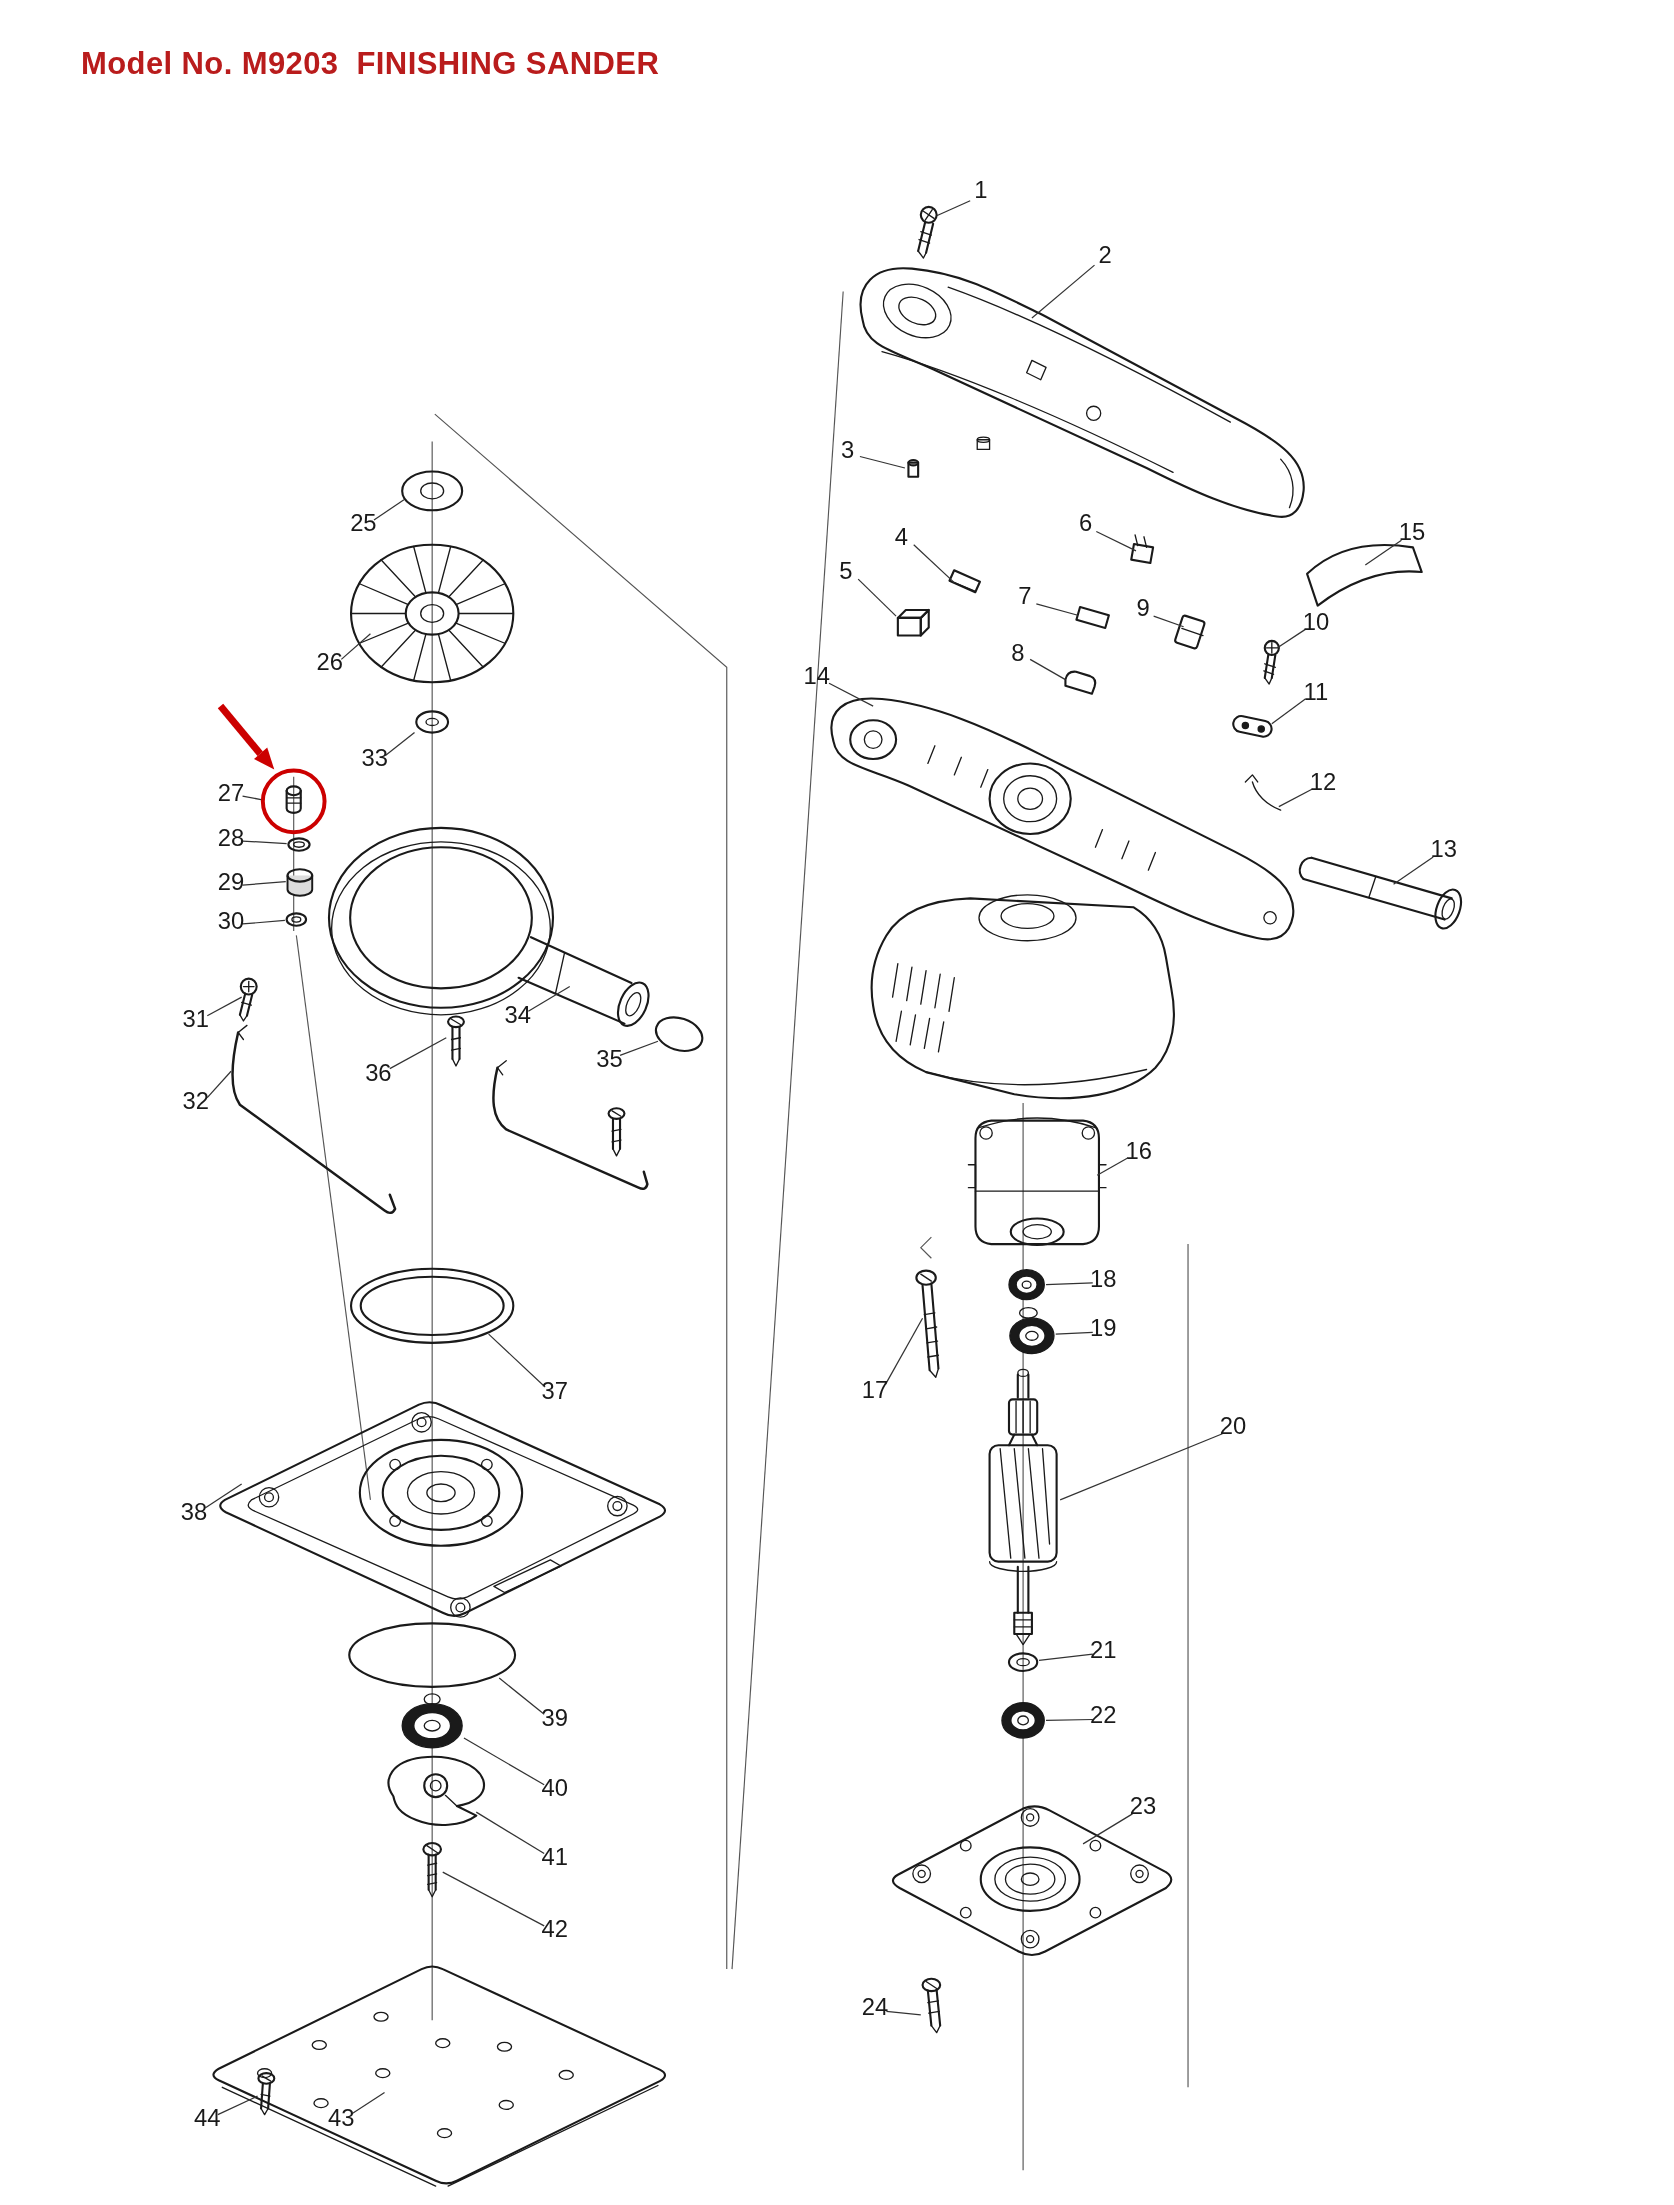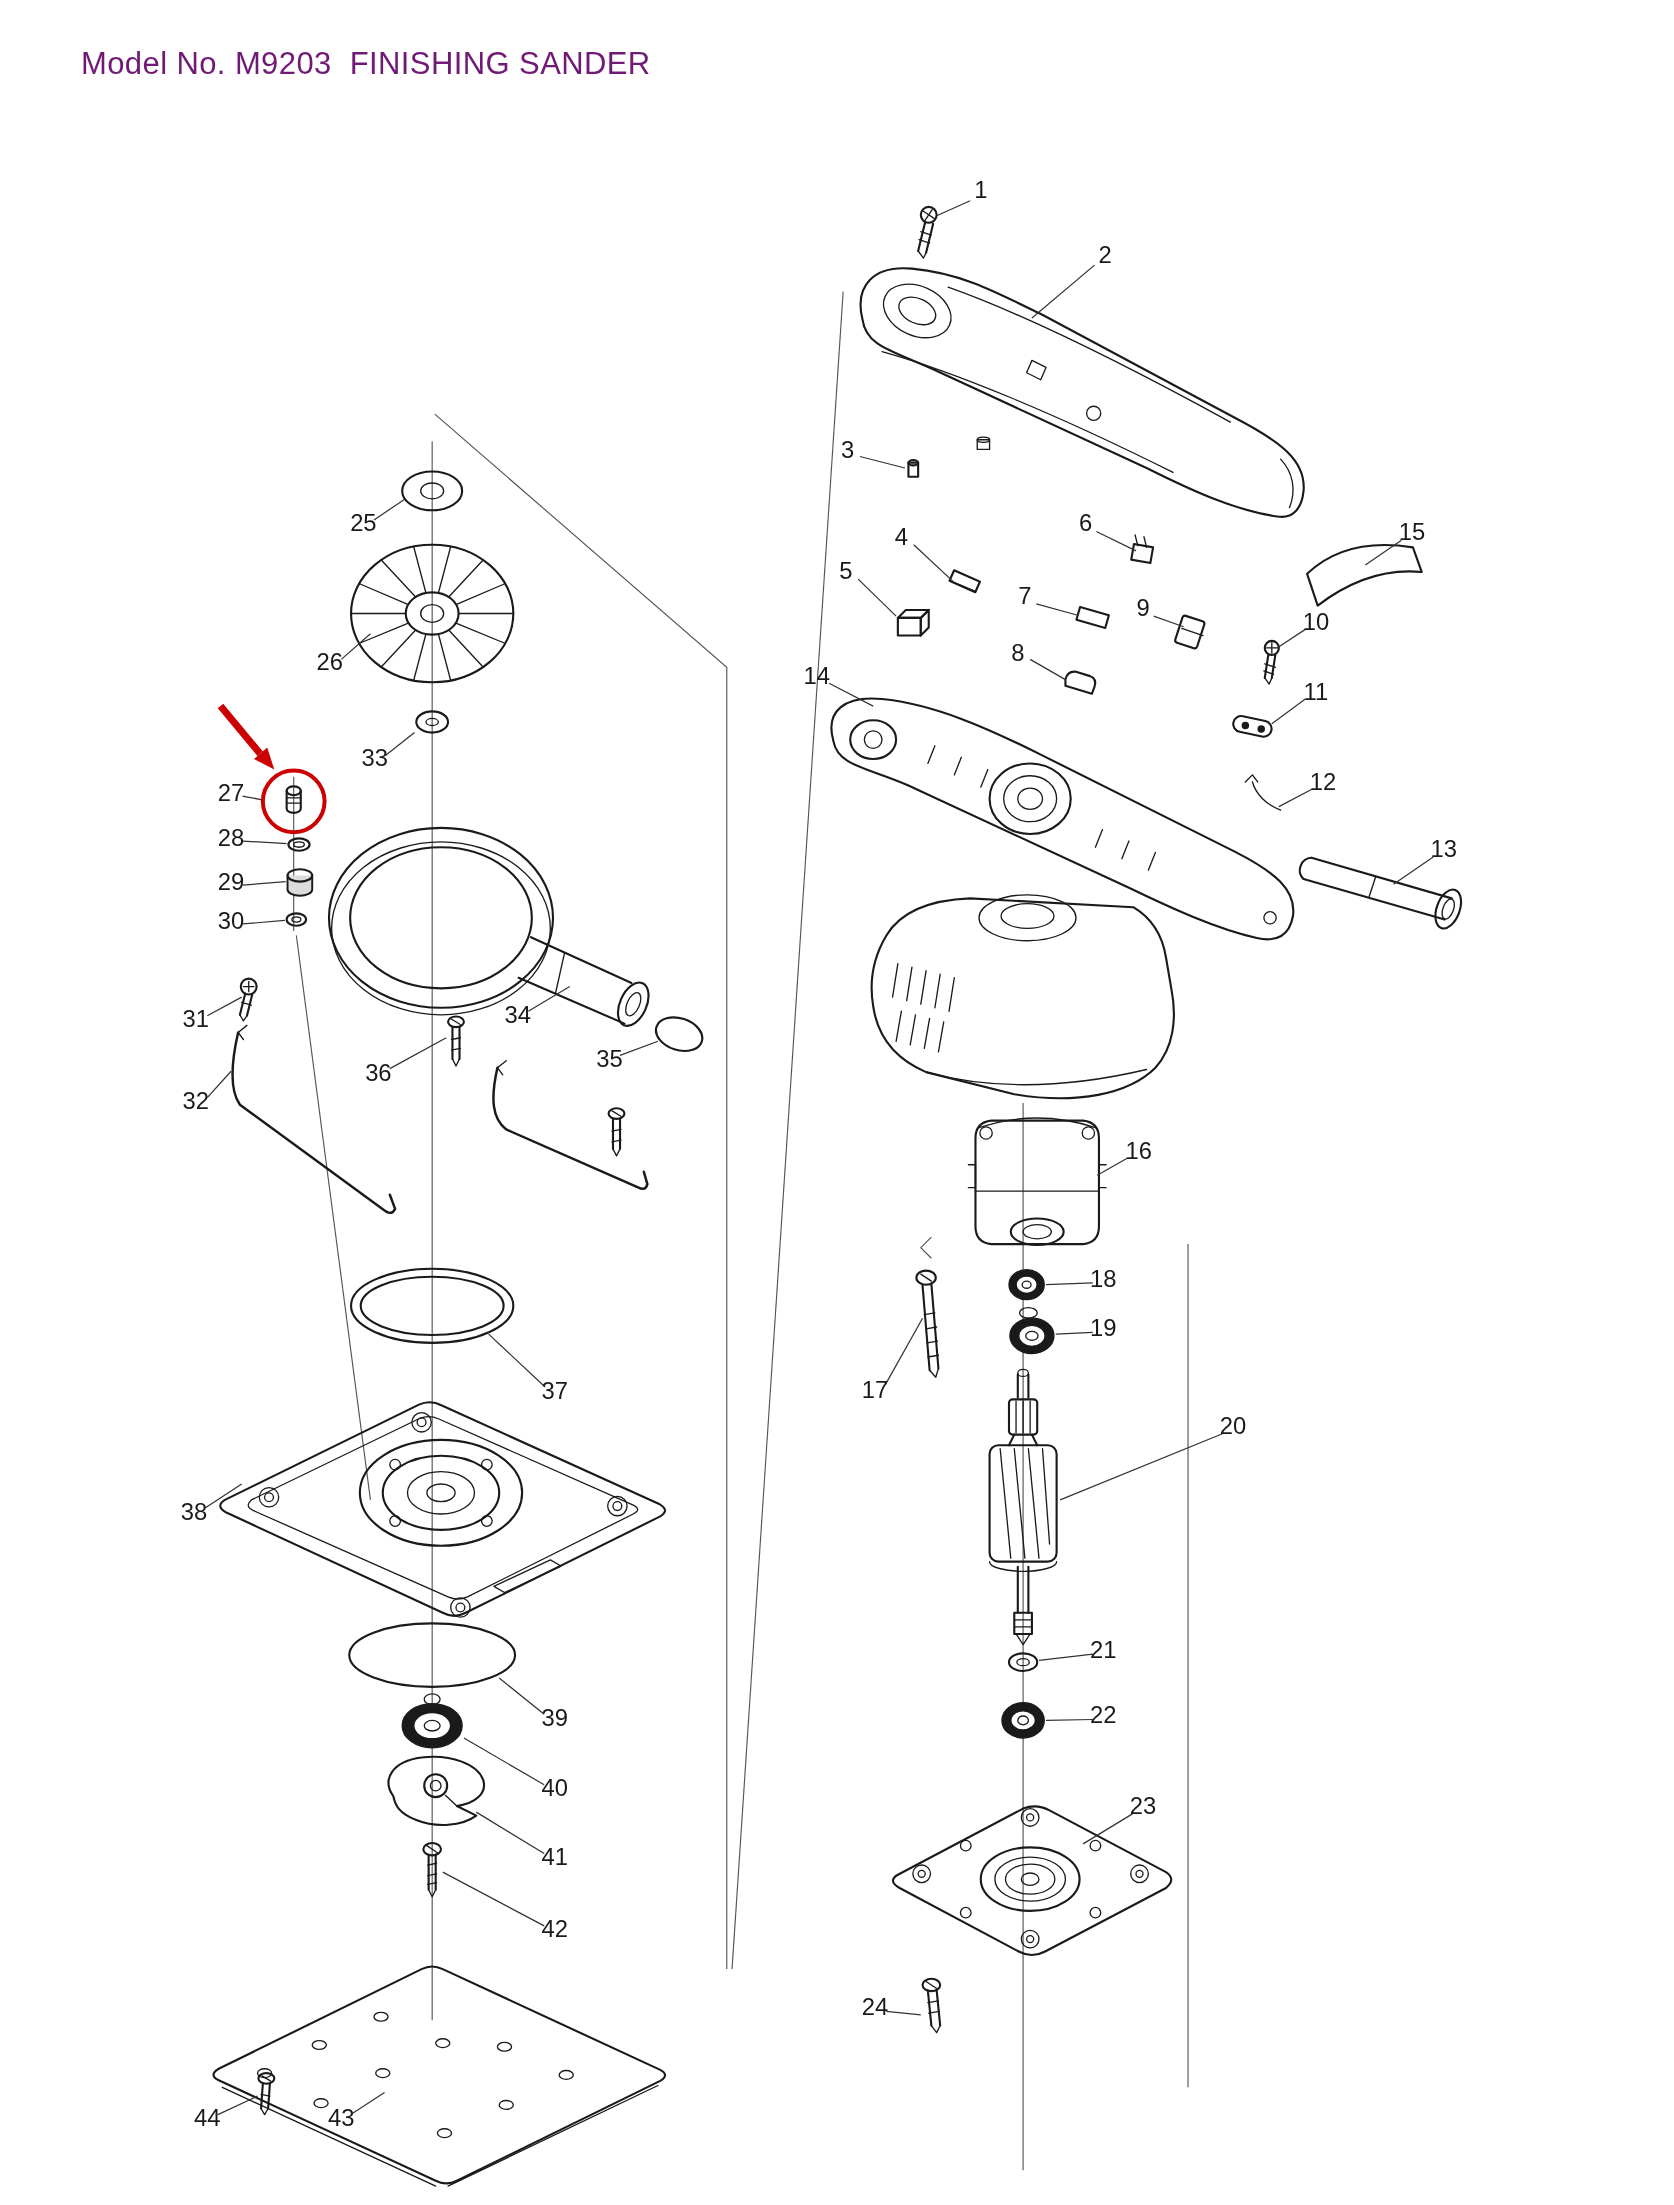--- a/index.html
+++ b/index.html
@@ -1,17 +1,17 @@
 <!DOCTYPE html>
 <html style="font-size:14px"><head>
 <meta charset="utf-8">
 <style>
   html,body { margin:0; padding:0; background:#ffffff; }
   body { width:1674px; height:2206px; position:relative; font-family:"Liberation Sans",sans-serif; }
-  .page-title { position:absolute; left:81px; top:46px; font-size:31px; font-weight:normal; color:#701a75; white-space:pre; letter-spacing:0.4px; }
+  .page-title { position:absolute; left:81px; top:46px; font-size:31px; font-weight:bold; color:#b91c1c; white-space:pre; letter-spacing:0.4px; }
   svg.diagram { position:absolute; left:0; top:0; }
   .part   { stroke:#1a1a1a; fill:none; stroke-width:2.4; stroke-linecap:round; stroke-linejoin:round; }
   .thin   { stroke-width:1.5; }
   .construction { stroke:#555; stroke-width:1.3; fill:none; }
   .leader { stroke:#333; stroke-width:1.4; }
   .dark   { fill:#1a1a1a; stroke:#1a1a1a; stroke-width:1.5; }
   .white  { fill:#ffffff; stroke:#1a1a1a; stroke-width:1.8; }
   .grey   { fill:#dcdcdc; stroke:#1a1a1a; stroke-width:2.2; }
   .part-num { font-size:27px; fill:#1a1a1a; text-anchor:middle; dominant-baseline:middle;
               font-family:"Liberation Sans",sans-serif; }

